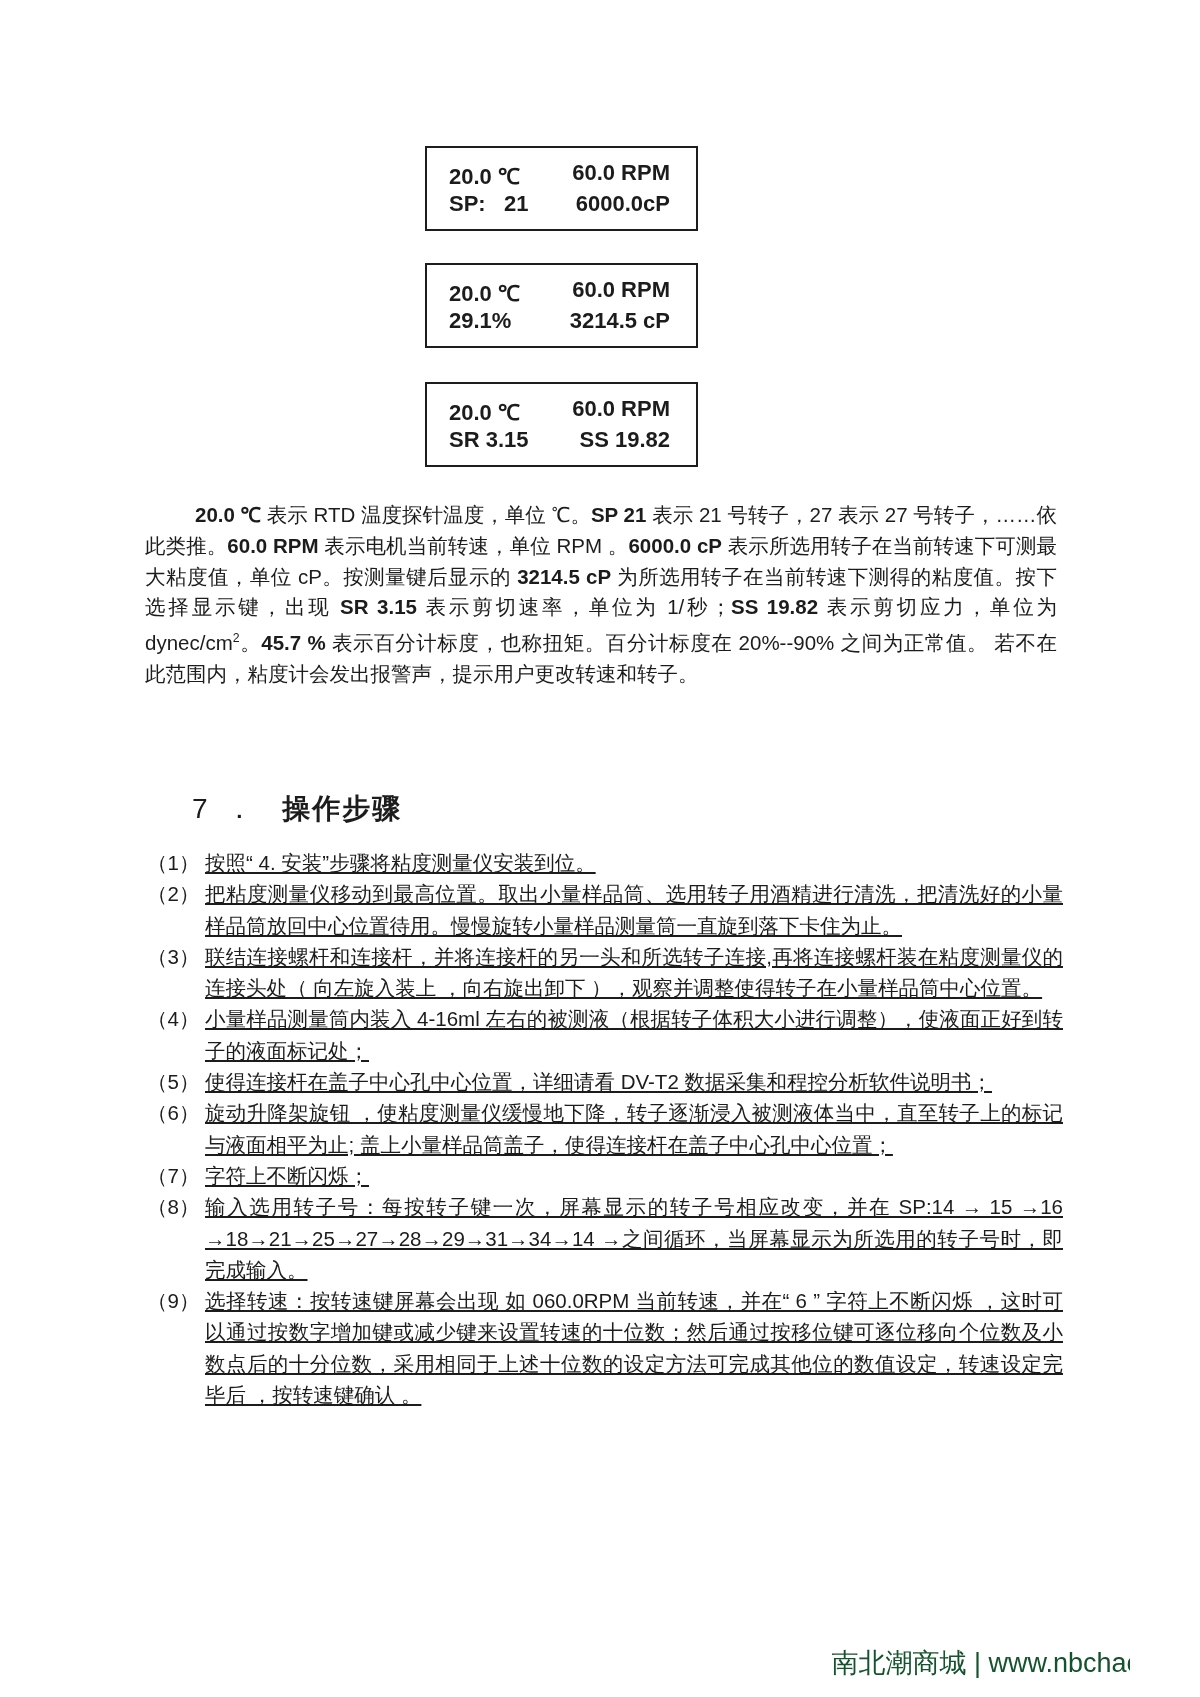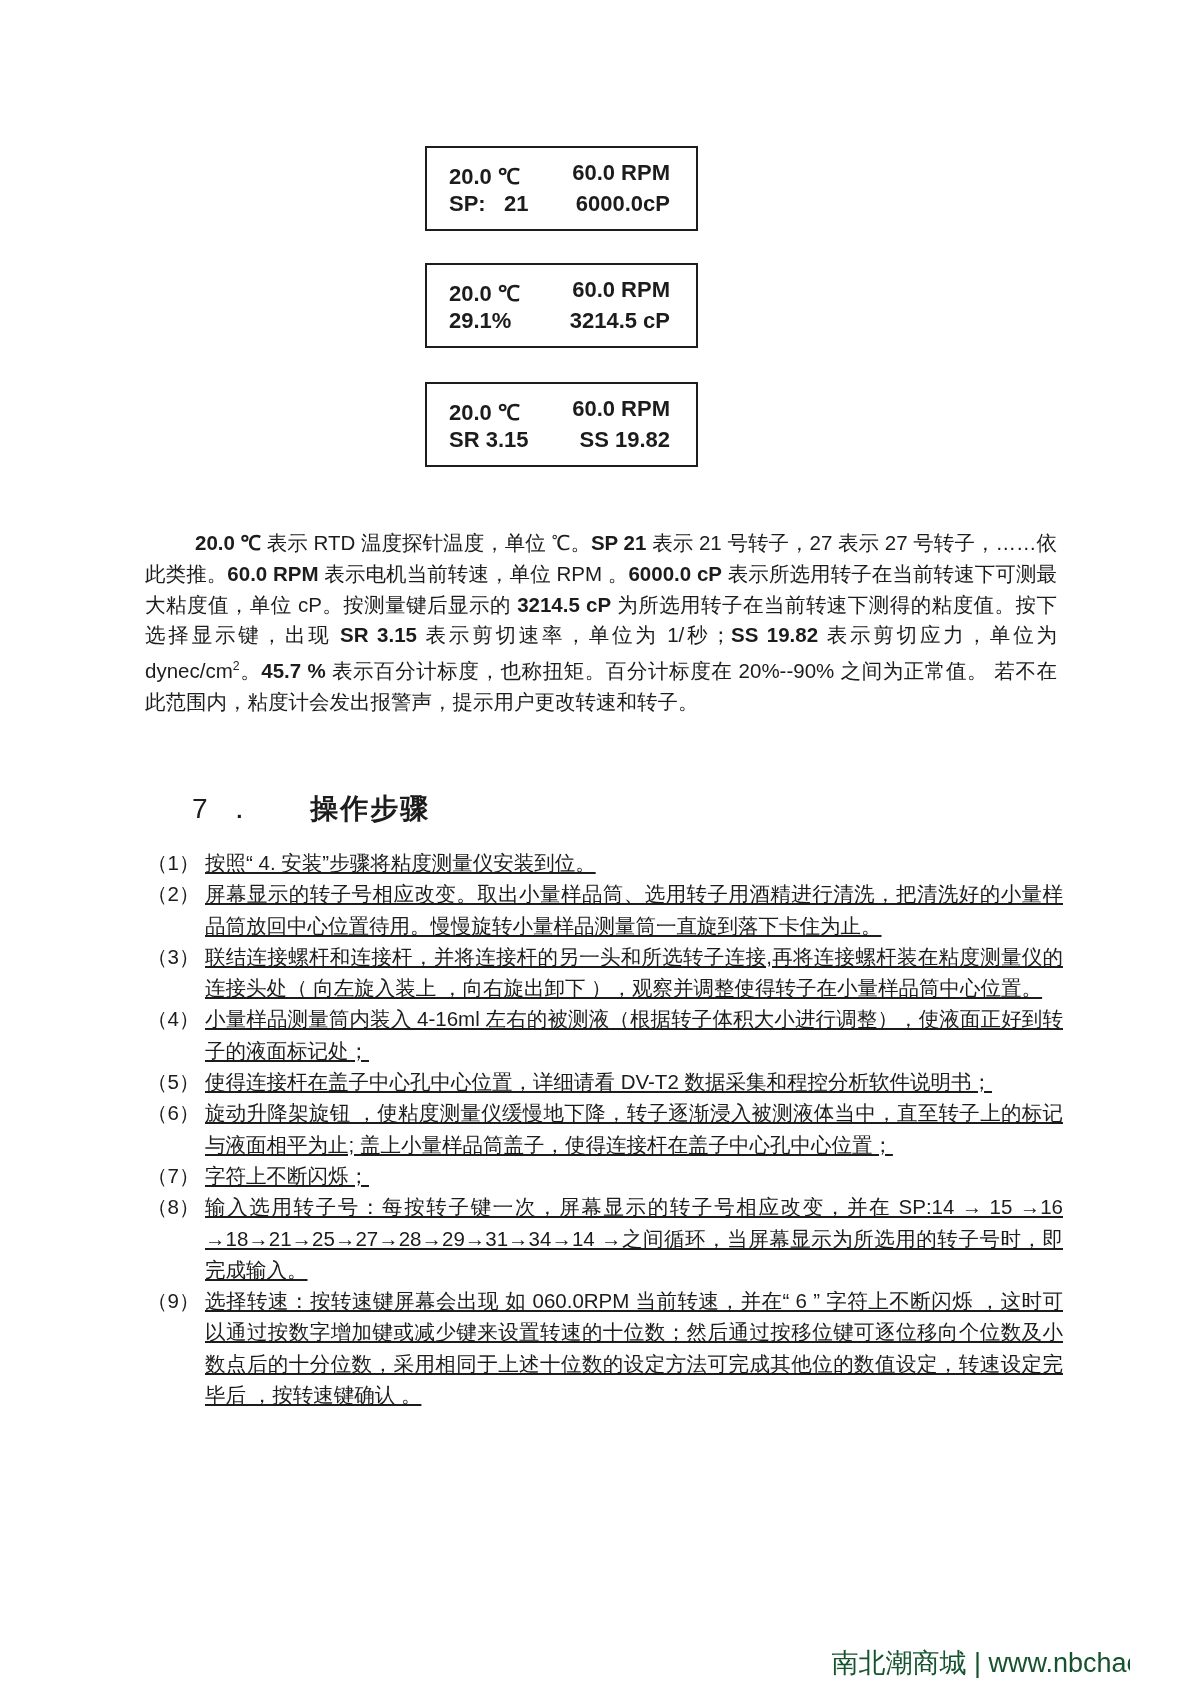--- a/index.html
+++ b/index.html
@@ -22,38 +22,38 @@
     font-size: 22px; font-weight: 600;
     background: #fff;
   }
   .box:nth-child(2) { margin-top: 32px; }
   .box:nth-child(3) { margin-top: 34px; }
   .box-row { display: flex; justify-content: space-between; }
   .cell { white-space: pre; }
 
   
   .intro {
-    position: absolute; top: 528px; left: 145px; width: 912px;
+    position: absolute; top: 500px; left: 145px; width: 912px;
     margin: 0;
     font-size: 20.5px; line-height: 30.8px;
     text-align: justify;
     text-indent: 50px;
   }
   .intro b { font-weight: 700; }
   .intro sup { font-size: 0.6em; }
 
   
   .heading {
     position: absolute; top: 790px; left: 192px;
     margin: 0;
     display: flex; align-items: baseline; gap: 24px;
     font-size: 28px;
   }
   .h-num { font-weight: 400; letter-spacing: 5px; }
-  .h-title { font-weight: 700; letter-spacing: 2px; margin-left: 28px; }
+  .h-title { font-weight: 700; letter-spacing: 2px; }
 
   
   .steps {
     position: absolute; top: 847px; left: 147px; width: 916px;
     font-size: 20.5px; line-height: 31.3px;
   }
   .step { display: flex; }
   .step .num { flex: 0 0 auto; min-width: 58px; white-space: pre; }
   .step .txt { flex: 1; text-align: justify; text-decoration: underline; }
 
@@ -110,21 +110,21 @@
   </h2>
 
   <div class="steps">
   <div class="step">
     <span class="num">（1）</span>
     <span class="txt">按照“ 4. 安装”步骤将粘度测量仪安装到位。</span>
   </div>
 
   <div class="step">
     <span class="num">（2）</span>
-    <span class="txt">屏幕显示的转子号相应改变。取出小量样品筒、选用转子用酒精进行清洗，把清洗好的小量样品筒放回中心位置待用。慢慢旋转小量样品测量筒一直旋到落下卡住为止。</span>
+    <span class="txt">把粘度测量仪移动到最高位置。取出小量样品筒、选用转子用酒精进行清洗，把清洗好的小量样品筒放回中心位置待用。慢慢旋转小量样品测量筒一直旋到落下卡住为止。</span>
   </div>
 
   <div class="step">
     <span class="num">（3）</span>
     <span class="txt">联结连接螺杆和连接杆，并将连接杆的另一头和所选转子连接,再将连接螺杆装在粘度测量仪的连接头处（ 向左旋入装上 ，向右旋出卸下 ），观察并调整使得转子在小量样品筒中心位置。</span>
   </div>
 
   <div class="step">
     <span class="num">（4）</span>
     <span class="txt">小量样品测量筒内装入 4-16ml 左右的被测液（根据转子体积大小进行调整），使液面正好到转子的液面标记处；</span>

